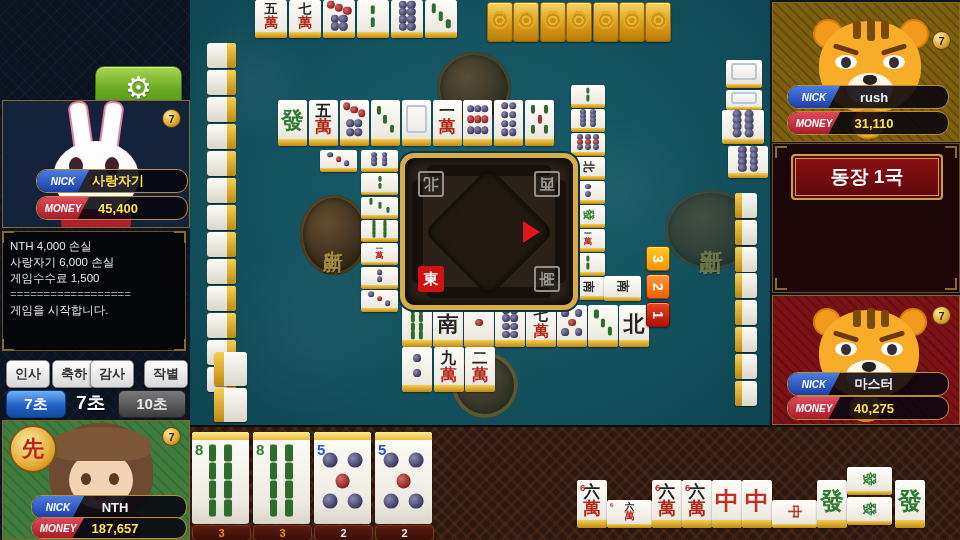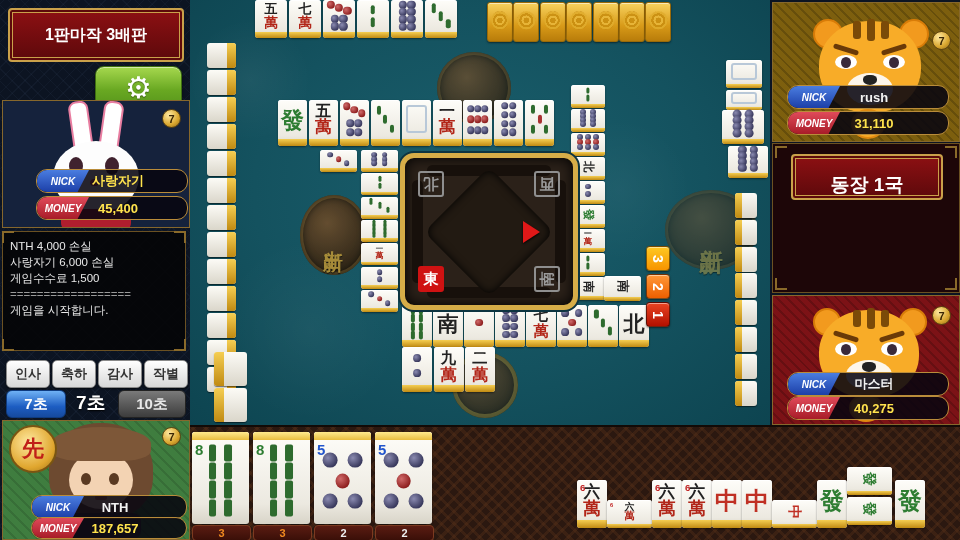--- a/index.html
+++ b/index.html
@@ -796,23 +796,20 @@
       <div class="tile" style="left: 895px; top: 480px; width: 30px; height: 48px;">
         <div class="face">
           <span class="chh" style="top:22%;font-size:24px;color:#2e7d32;">發</span>
         </div>
         <div class="gedge"></div>
       </div>
     </div>
 
   <div class="navpanel pattern-navy" style="left:0;top:0;width:190px;height:540px;"></div>
 
-  <div class="redbanner" style="left:8px;top:8px;width:172px;height:50px;font-size:16px;">
-    <span>1판마작 3배판</span>
-  </div>
   <div class="greenbtn" style="left:95px;top:66px;width:85px;height:42px;">
     <span class="gear">⚙</span>
   </div>
 
   <div class="avpanel pattern-navy" style="left:2px;top:100px;width:186px;height:126px;background:#15223c;">
     <div class="av" style="left:40px;top:4px;width:110px;height:120px;">
       <div style="left:28px;top:-4px;width:16px;height:52px;border-radius:8px;background:#fff;border:2px solid #e87da0;transform:rotate(-8deg);"></div>
       <div style="left:58px;top:-4px;width:16px;height:52px;border-radius:8px;background:#fff;border:2px solid #e87da0;transform:rotate(8deg);"></div>
       <div style="left:10px;top:36px;width:86px;height:72px;border-radius:50%;background:#fdfdfd;"></div>
       <div style="left:26px;top:52px;width:14px;height:18px;border-radius:50%;background:#40222e;"></div>
@@ -839,21 +836,21 @@
   <div class="logline lw">NTH 4,000 손실</div>
       <div class="logline lw">사랑자기 6,000 손실</div>
       <div class="logline lw">게임수수료 1,500</div>
       <div class="logline lg">==================</div>
       <div class="logline lw">게임을 시작합니다.</div>
     </div>
 
   <div id="chatrow">
       <div class="chatbtn" style="left: 6px;">인사</div>
       <div class="chatbtn" style="left: 52px;">축하</div>
-      <div class="chatbtn" style="left: 98px;">감사</div>
+      <div class="chatbtn" style="left: 90px;">감사</div>
       <div class="chatbtn" style="left: 144px;">작별</div>
     </div>
 
   <div class="timerbtn tblue" style="left:6px;width:58px;">7초</div>
   <div class="timertext" style="left:76px;">7초</div>
   <div class="timerbtn tgray" style="left:118px;width:66px;">10초</div>
 
   <div class="avpanel" style="left:2px;top:420px;width:186px;height:118px;background:#3f7d3f;background-image:repeating-linear-gradient(45deg,rgba(0,0,0,.12) 0 2px,transparent 2px 8px);">
     <div class="av" style="left:40px;top:0;width:120px;height:118px;">
       <div style="left:6px;top:2px;width:104px;height:96px;border-radius:48% 48% 42% 42%;background:#6d4a30;"></div>
@@ -905,21 +902,21 @@
       <span class="tag red">MONEY</span>
       <span class="val yellow">31,110</span>
     </div>
   </div>
 
   <div class="avpanel" style="left:772px;top:143px;width:186px;height:148px;background:#1d0608;border:1px solid #6b5122;">
     <div class="orn tl" style="left:2px;top:2px;"></div>
     <div class="orn tr" style="right:2px;top:2px;"></div>
     <div class="orn bl" style="left:2px;bottom:2px;"></div>
     <div class="orn br" style="right:2px;bottom:2px;"></div>
-    <div class="redbanner" style="left:18px;top:10px;width:148px;height:42px;font-size:19px;align-items:flex-end;">
+    <div class="redbanner" style="left:18px;top:10px;width:148px;height:42px;font-size:19px;">
       <span>동장 1국</span>
     </div>
     <div id="dorarow" style="position: absolute; left: 0px; top: 0px;"></div>
   </div>
 
   <div class="avpanel" style="left:772px;top:295px;width:186px;height:128px;background:#7c1216;background-image:repeating-linear-gradient(45deg,rgba(0,0,0,.18) 0 2px,transparent 2px 7px);">
     <div class="av tiger" style="left:40px;top:0px;width:120px;height:126px;">
       <div style="left:0px;top:12px;width:24px;height:24px;border-radius:50%;background:#f29a1e;border:2px solid #d87c08;"></div>
       <div style="left:86px;top:12px;width:24px;height:24px;border-radius:50%;background:#f29a1e;border:2px solid #d87c08;"></div>
       <div style="left:6px;top:14px;width:100px;height:88px;border-radius:48%;background:#f8ac28;"></div>

